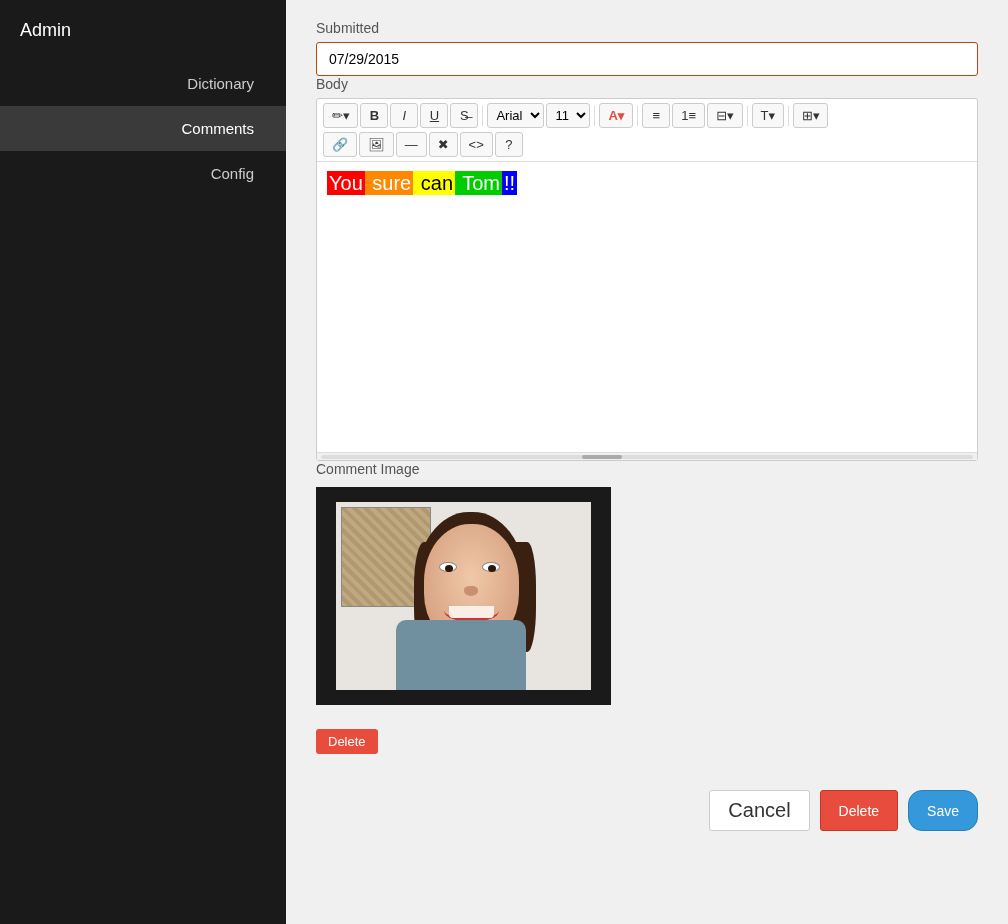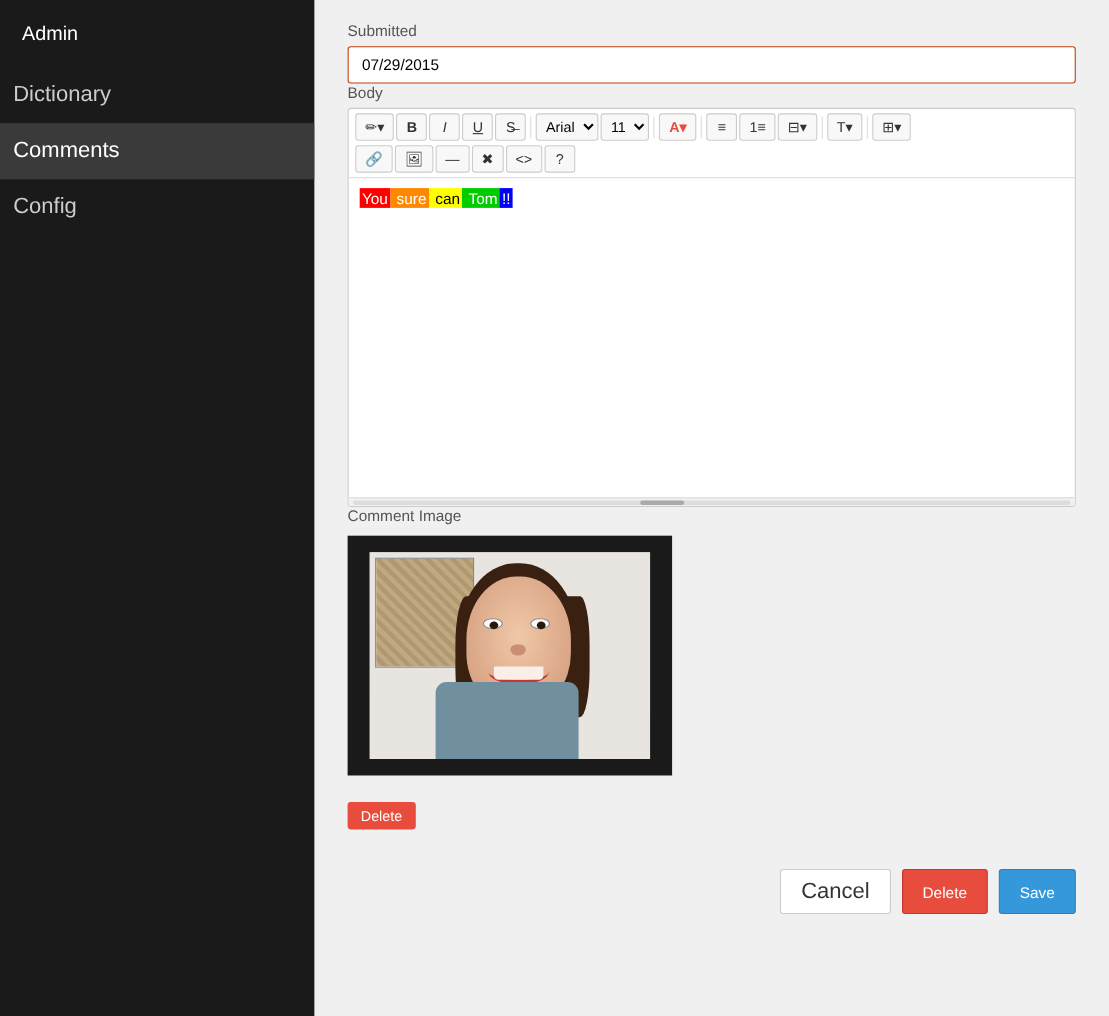--- a/index.html
+++ b/index.html
@@ -18,25 +18,26 @@
       color: #fff;
       font-size: 18px;
       padding: 20px 20px;
       font-weight: normal;
     }
     .sidebar-nav {
       display: flex;
       flex-direction: column;
     }
     .sidebar-item {
-      padding: 14px 12px;
+      padding: 14px 32px;
       color: #ccc;
       cursor: pointer;
-      font-size: 20px;
+      font-size: 15px;
       text-decoration: none;
+      text-align: right;
     }
     .sidebar-item.active {
       background: #3a3a3a;
       color: #fff;
     }
 
     
     .main {
       flex: 1;
       background: #f0f0f0;
@@ -97,21 +98,21 @@
       padding: 3px 4px;
       border: 1px solid #ccc;
       background: #f8f8f8;
       border-radius: 3px;
       font-size: 13px;
       cursor: pointer;
     }
     .editor-body {
       min-height: 290px;
       padding: 10px;
-      font-size: 14px;
+      font-size: 20px;
       outline: none;
       position: relative;
     }
     .editor-scrollbar {
       height: 8px;
       background: #f0f0f0;
       border-top: 1px solid #ddd;
       display: flex;
       align-items: center;
       padding: 0 4px;
@@ -188,21 +189,21 @@
       border: 1px solid #c0392b;
       border-radius: 3px;
       font-size: 14px;
       cursor: pointer;
       color: #fff;
     }
     .btn-save {
       padding: 8px 18px;
       background: #3498db;
       border: 1px solid #2980b9;
-      border-radius: 3px;
+      border-radius: 14px;
       font-size: 14px;
       cursor: pointer;
       color: #fff;
     }
 
     .separator { width: 1px; height: 20px; background: #ddd; margin: 0 2px; }
   </style>
 </head>
 <body>
 

